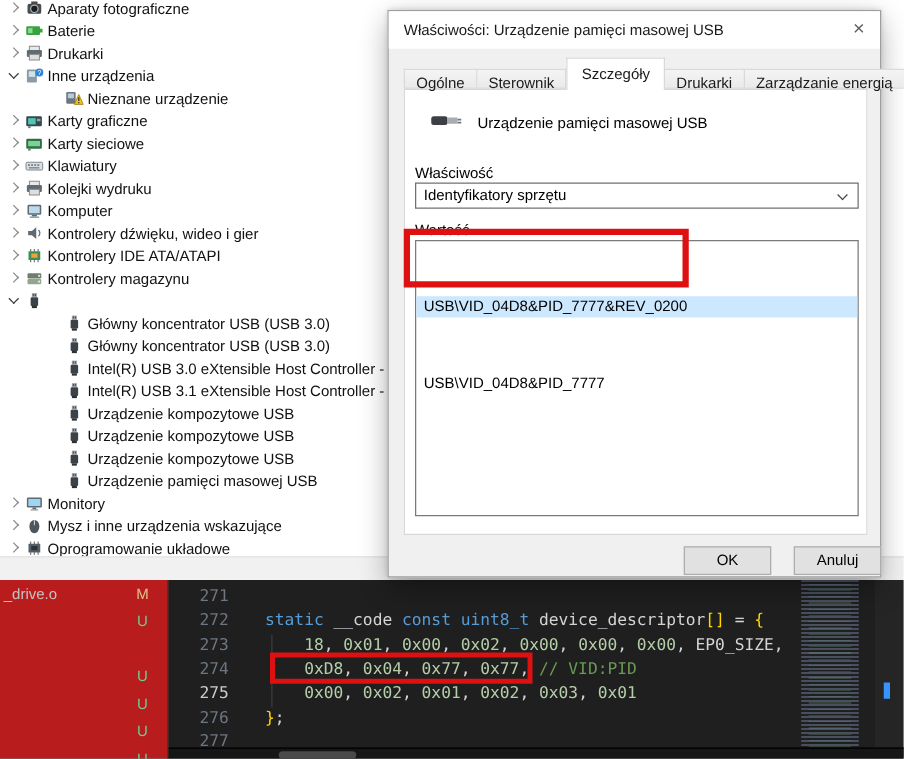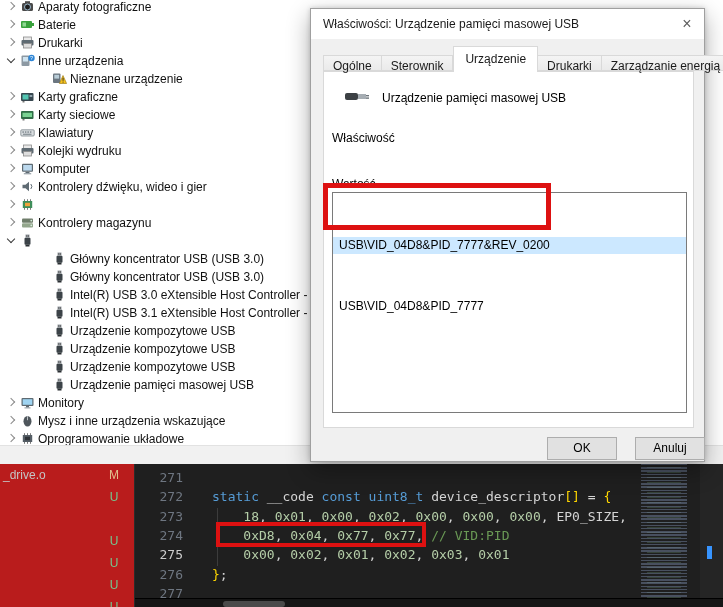--- a/index.html
+++ b/index.html
@@ -221,20 +221,21 @@
                 <rect x="7" y="2.2" width="1" height="2"></rect>
                 <rect x="10" y="2.2" width="1" height="2"></rect>
                 <rect x="4" y="10.8" width="1" height="2"></rect>
                 <rect x="7" y="10.8" width="1" height="2"></rect>
                 <rect x="10" y="10.8" width="1" height="2"></rect>
               </g>
               <rect x="2.8" y="4" width="9.4" height="7" fill="#3e8e5a"></rect>
               <rect x="5" y="5.8" width="5" height="3.4" fill="#f0a33c"></rect>
             </svg>
           </span>
+          <span class="dm-label" style="left: 38px;">Kontrolery IDE ATA/ATAPI</span>
         </div>
         <div class="dm-row" style="top: 214px;">
           <span class="chev right" style="left: 8px;"></span>
           <span class="dm-icon" style="left: 20px;">
             <svg width="15" height="15">
               <rect x="2" y="3.5" width="11" height="4.2" rx="1" fill="#6f7d6a"></rect>
               <rect x="2" y="8.2" width="11" height="4.2" rx="1" fill="#93a68c"></rect>
               <circle cx="11.3" cy="5.6" r="0.9" fill="#d8f0e0"></circle>
               <circle cx="11.3" cy="10.3" r="0.9" fill="#d8f0e0"></circle>
             </svg>
@@ -444,35 +445,39 @@
   </section>
 
   <section class="dialog">
     <div class="dlg-title">
       <span class="dlg-title-text">Właściwości: Urządzenie pamięci masowej USB</span>
       <span class="dlg-close">×</span>
     </div>
     <div class="tabs" id="tabs">
         <div class="tab">Ogólne</div>
         <div class="tab">Sterownik</div>
-        <div class="tab active">Urządzenie</div>
+        <div class="tab active">Szczegóły</div>
         <div class="tab">Drukarki</div>
         <div class="tab">Zarządzanie energią</div>
       </div>
     <div class="dlg-page">
       <span class="dev-row-icon">
         <svg width="26" height="16">
             <rect x="1" y="5" width="13" height="7" rx="2" fill="#3c4044"></rect>
             <rect x="14" y="6" width="8" height="5" fill="#a6adb3"></rect>
             <rect x="22" y="7" width="3" height="1.4" fill="#6d747a"></rect>
             <rect x="22" y="9.4" width="3" height="1.4" fill="#6d747a"></rect>
           </svg>
       </span>
       <span class="dev-row-name">Urządzenie pamięci masowej USB</span>
       <span class="fld-label" style="top:59px">Właściwość</span>
+      <div class="combo">
+        <span>Identyfikatory sprzętu</span>
+        <span class="combo-chev"></span>
+      </div>
       <span class="fld-label" style="top:105px">Wartość</span>
       <div class="vlist" id="vlist">
           <div class="vitem selected">USB\VID_04D8&amp;PID_7777&amp;REV_0200</div>
           <div class="vitem">USB\VID_04D8&amp;PID_7777</div>
         </div>
       <div class="dlg-redbox"></div>
     </div>
     <div class="btn ok">OK</div>
     <div class="btn cancel">Anuluj</div>
   </section>

